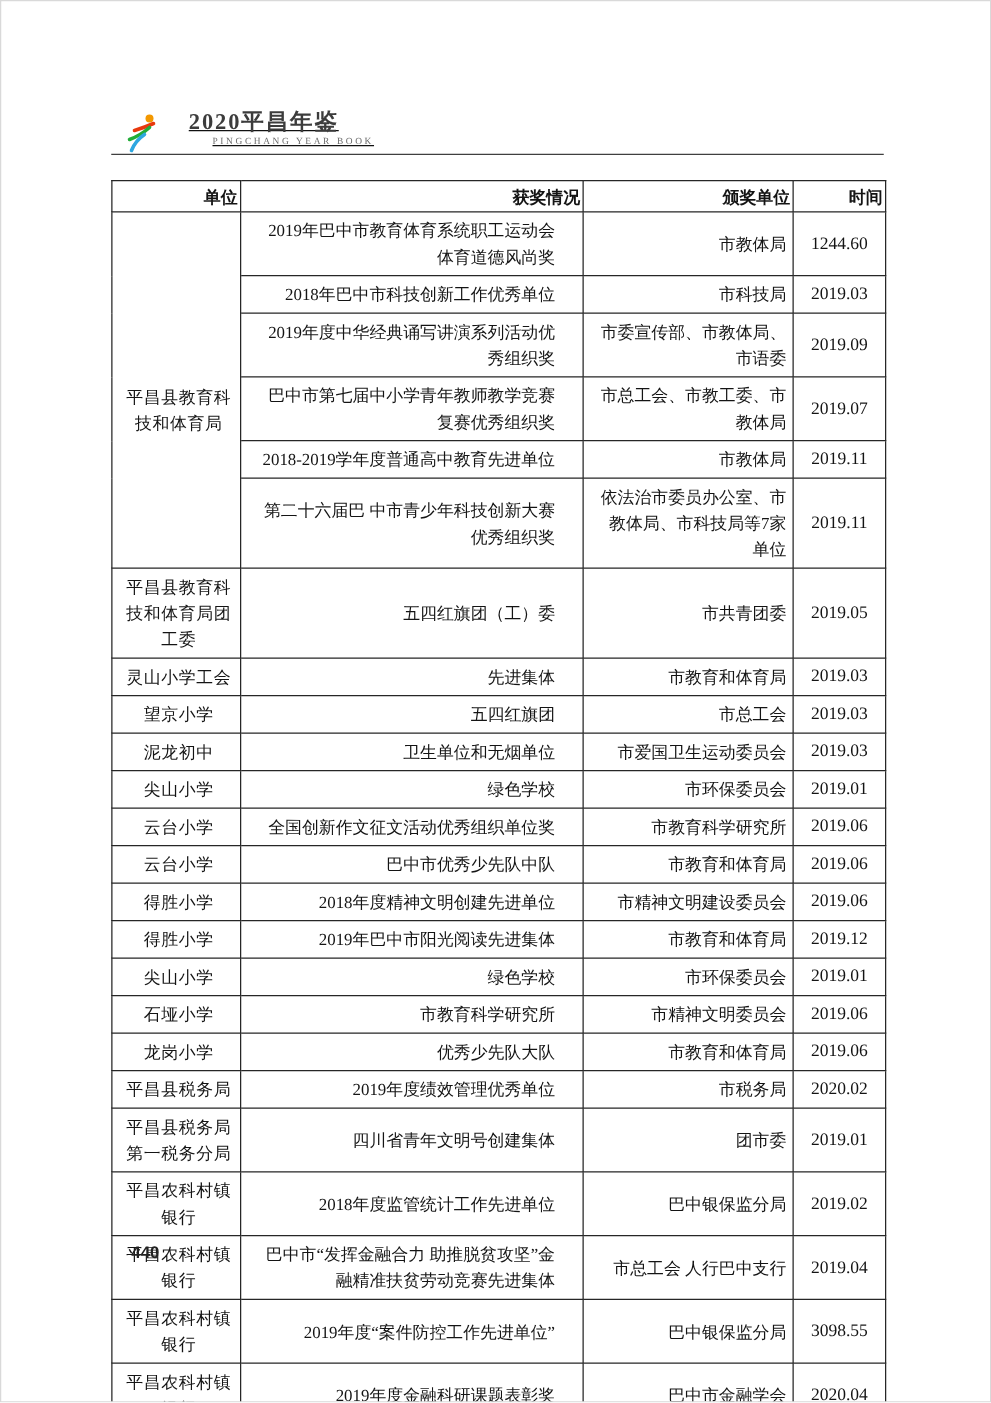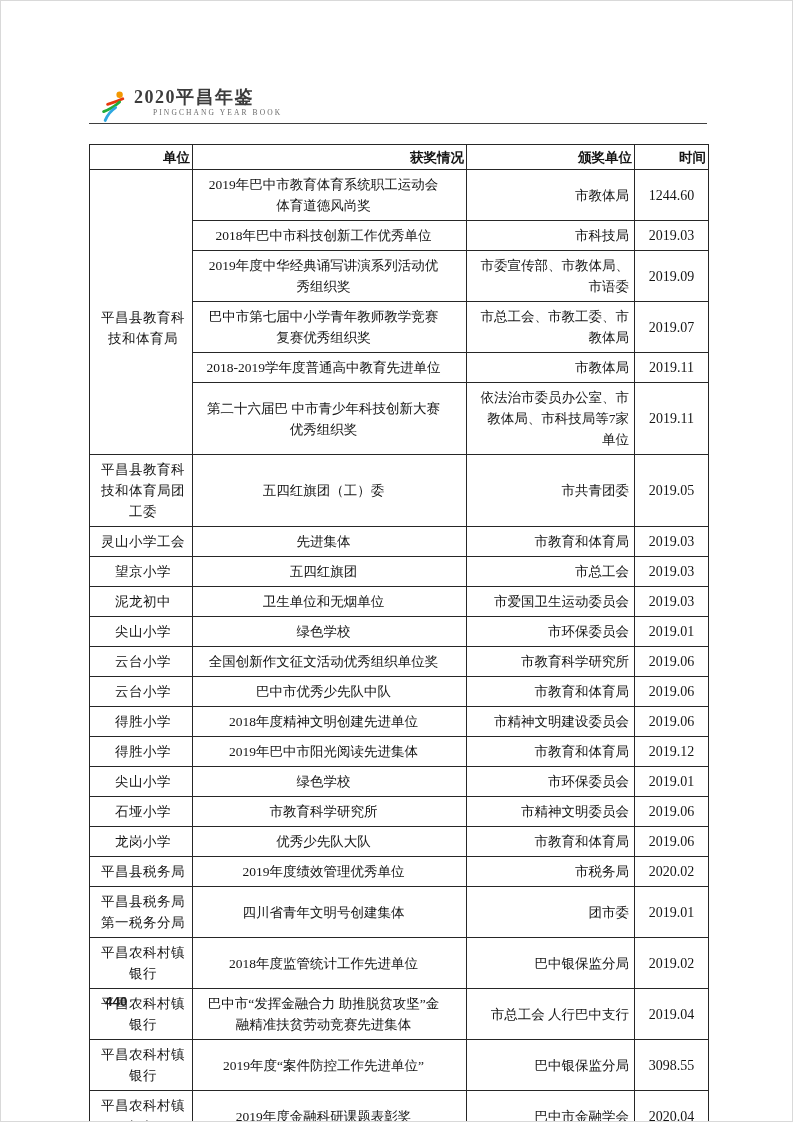--- a/index.html
+++ b/index.html
@@ -18,21 +18,22 @@
     box-sizing: border-box;
     overflow: hidden;
   }
   
   .brand {
     position: absolute;
     left: 97px;
     top: 86px;
     display: flex;
     align-items: flex-start;
-    gap: 4px;
+    gap: 21px;
+    text-decoration: underline;
   }
   .brand svg { display: block; margin-top: 2px; }
   .brand-text { display: flex; flex-direction: column; }
   .brand-title {
     font-size: 18px;
     font-weight: bold;
     letter-spacing: 1.5px;
     color: #3c3c3c;
     line-height: 20px;
   }
@@ -77,21 +78,21 @@
     font-weight: bold;
     text-align: right;
     height: 25px;
     padding: 1px 2px;
   }
   col.c-unit   { width: 103px; }
   col.c-award  { width: 274px; }
   col.c-issuer { width: 168px; }
   col.c-time   { width: 74px;  }
   td.col-unit   { padding: 4px 2px 4px 6px; text-align: center; letter-spacing: 0.5px; }
-  td.col-award  { padding: 4px 22px 4px 10px; text-align: center; }
+  td.col-award  { padding: 4px 22px 4px 10px; text-align: right; }
   td.col-issuer { padding: 4px 5px 4px 8px; text-align: right; }
   td.col-time   { padding: 4px 2px; text-align: center; font-size: 14px; }
   td.unit-merged { vertical-align: top; padding-top: 36px; }
   
   .pagenum {
     position: absolute;
     left: 104px;
     top: 993px;
     font-size: 13.5px;
     font-family: "Liberation Sans", "DejaVu Sans", sans-serif;

